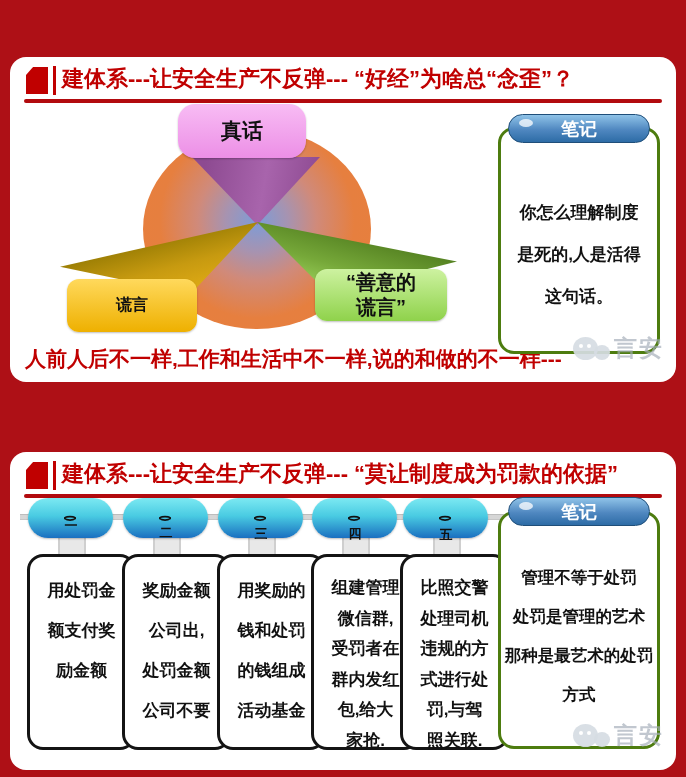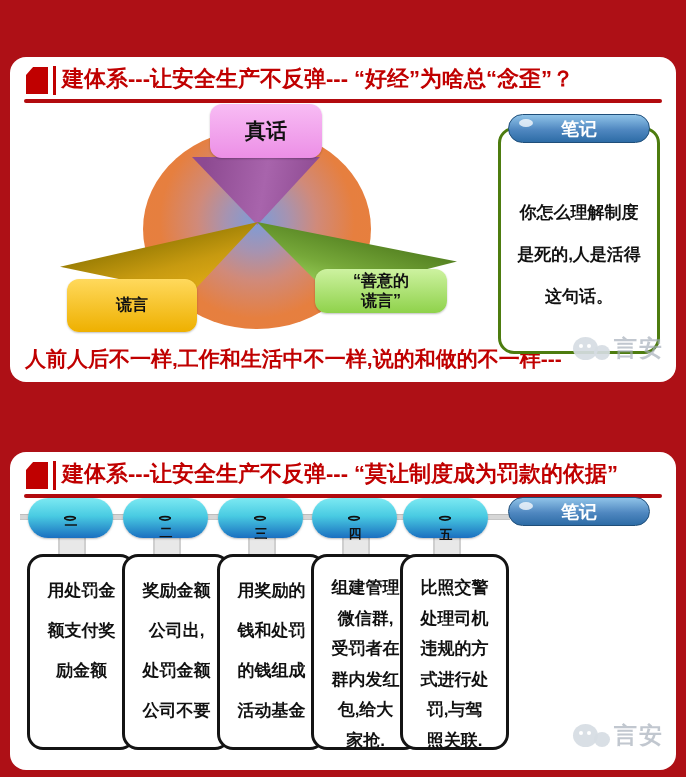--- a/index.html
+++ b/index.html
@@ -54,29 +54,30 @@
     left:247px;top:165px;width:200px;height:72px;
     clip-path:polygon(0 0,100% 55%,36% 100%);
     background:linear-gradient(195deg,#4e7a1d 25%,#76a839 60%,#9ed45e 85%);
   }
   .dlabel{
     position:absolute;border-radius:12px;display:flex;align-items:center;justify-content:center;
     font-weight:bold;color:#111;text-align:center;white-space:pre-line;
     box-shadow:0 1px 2px rgba(0,0,0,0.25);
   }
   .dlabel-truth{
-    left:200px;top:47px;width:112px;height:54px;font-size:21px;
+    left:168px;top:47px;width:128px;height:54px;font-size:21px;
     background:linear-gradient(#f8bcf4,#ec8fe6);
+    border-radius:17px;
   }
   .dlabel-lie{
     left:57px;top:222px;width:130px;height:53px;font-size:16px;
     background:linear-gradient(#ffd95c,#eeb000);
   }
   .dlabel-whitelie{
-    left:305px;top:212px;width:132px;height:44px;font-size:16px;line-height:1.25;
+    left:305px;top:212px;width:132px;height:52px;font-size:20px;line-height:1.25;
     background:linear-gradient(#cdf2a0,#8fd24b);
   }
   .caption{
     position:absolute;left:15px;top:288px;width:452px;margin:0;text-align:center;
     font-size:21px;font-weight:bold;color:#c00000;white-space:nowrap;
   }
 
   
   .notes-box{
     position:absolute;left:488px;width:162px;background:#ffffff;
@@ -233,20 +234,26 @@
 群内发红
 包,给大
 家抢.</div>
   <div class="step-card tight6 c5">比照交警
 处理司机
 违规的方
 式进行处
 罚,与驾
 照关联.</div>
 
+  <div class="notes-box">
+    <p class="notes-body">管理不等于处罚
+处罚是管理的艺术
+那种是最艺术的处罚
+方式</p>
+  </div>
   <div class="notes-pill">笔记</div>
 
   <div class="watermark">
     <span class="wm-face wm-face-big"></span>
     <span class="wm-face wm-face-small"></span>
     <span class="wm-text">言安</span>
   </div>
 </section>
 
 </body></html>

